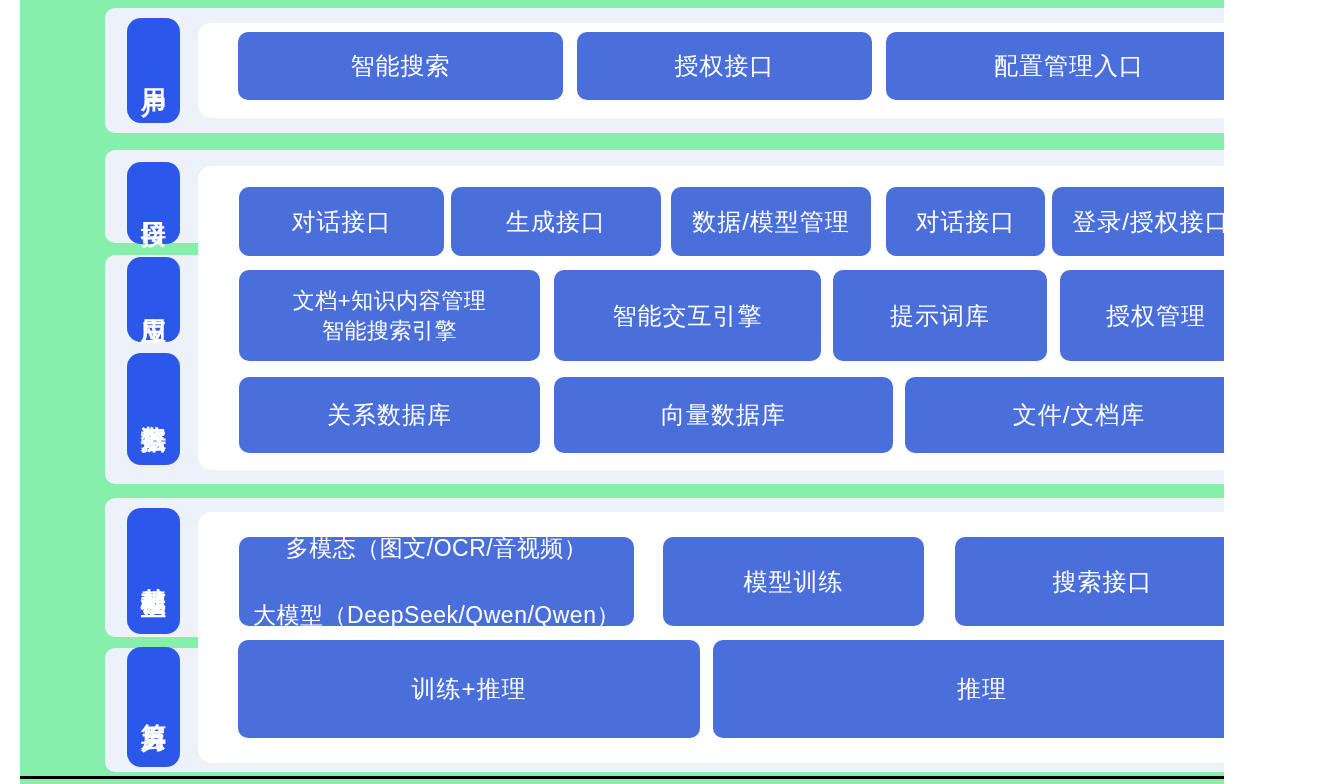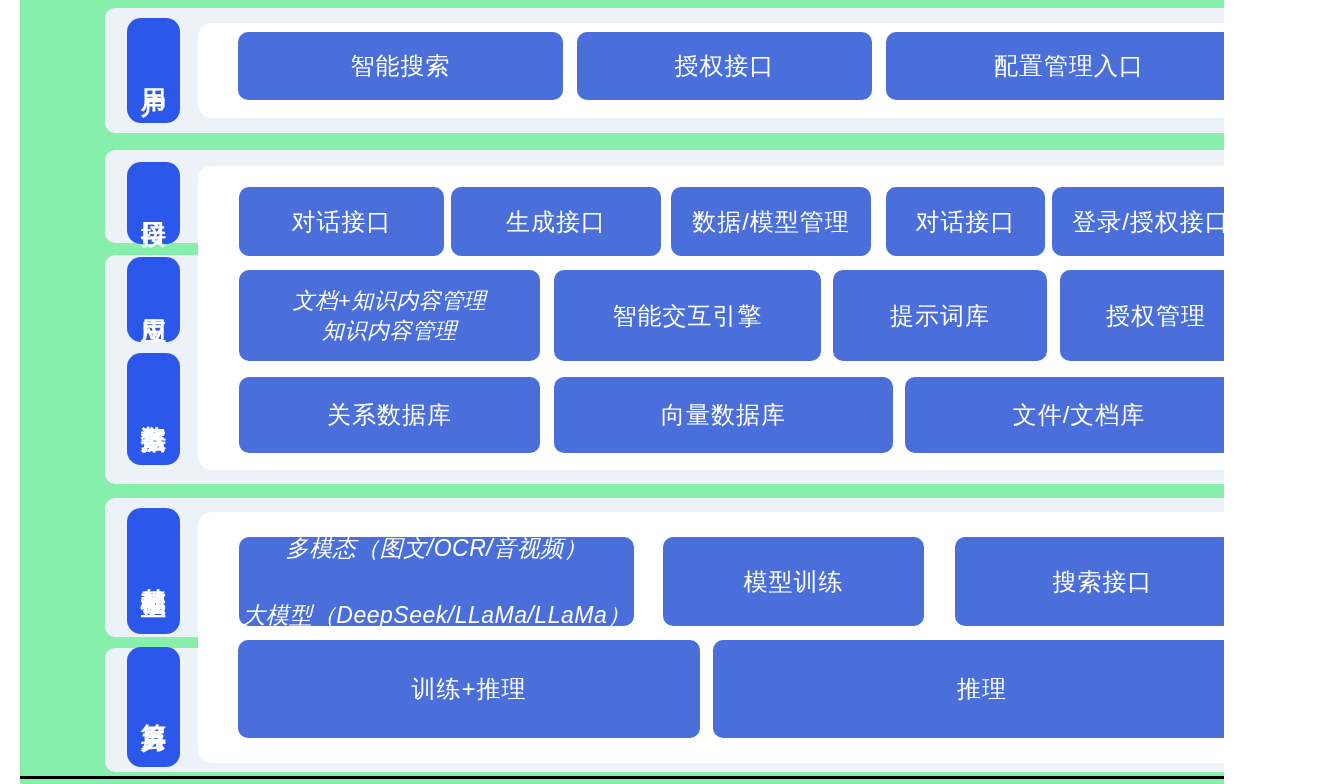--- a/index.html
+++ b/index.html
@@ -8,21 +8,21 @@
   .band{position:absolute;left:85px;width:1172px;background:var(--band-bg,#edf1f8);border-radius:10px;}
   .panel{position:absolute;background:#ffffff;border-radius:14px;}
   .vlabel{position:absolute;left:107px;width:53px;background:var(--label-blue,#2b57ea);
           border-radius:14px;display:flex;align-items:center;justify-content:center;}
   .vlabel span{writing-mode:vertical-rl;text-orientation:upright;color:#ffffff;
                font-weight:700;font-size:25px;letter-spacing:2px;line-height:1;}
   .btn{position:absolute;background:var(--button-blue,#4a6fdb);border-radius:10px;color:#ffffff;
        display:flex;align-items:center;justify-content:center;text-align:center;
        font-size:24px;letter-spacing:1px;}
   .btn.two-line{flex-direction:column;font-size:22px;line-height:1.32;letter-spacing:0.5px;}
-  .btn.two-line .line{display:block;font-style:italic;}
+  .btn.two-line .line{display:block;}
   .btn.found{font-size:23px;gap:36px;}
   .divider{position:absolute;left:0;width:1338px;height:3px;background:var(--divider,#000000);}
 </style>
 </head>
 <body>
 
 <div class="canvas">
 
   <div class="band" style="top:8px;height:125px"></div>
   <div class="band" style="top:150px;height:93px"></div>
@@ -58,33 +58,33 @@
   <div class="btn" style="left:866px;top:32px;width:366px;height:68px">配置管理入口</div>
 
   <div class="btn" style="left:219px;top:187px;width:205px;height:69px">对话接口</div>
   <div class="btn" style="left:431px;top:187px;width:210px;height:69px">生成接口</div>
   <div class="btn" style="left:651px;top:187px;width:200px;height:69px">数据/模型管理</div>
   <div class="btn" style="left:866px;top:187px;width:159px;height:69px">对话接口</div>
   <div class="btn" style="left:1032px;top:187px;width:198px;height:69px">登录/授权接口</div>
 
   <div class="btn two-line" style="left:219px;top:270px;width:301px;height:91px">
     <span class="line">文档+知识内容管理</span>
-    <span class="line">知识内容管理</span>
+    <span class="line">智能搜索引擎</span>
   </div>
   <div class="btn" style="left:534px;top:270px;width:267px;height:91px">智能交互引擎</div>
   <div class="btn" style="left:813px;top:270px;width:214px;height:91px">提示词库</div>
   <div class="btn" style="left:1040px;top:270px;width:192px;height:91px">授权管理</div>
 
   <div class="btn" style="left:219px;top:377px;width:301px;height:76px">关系数据库</div>
   <div class="btn" style="left:534px;top:377px;width:339px;height:76px">向量数据库</div>
   <div class="btn" style="left:885px;top:377px;width:348px;height:76px">文件/文档库</div>
 
   <div class="btn two-line found" style="left:219px;top:537px;width:395px;height:89px">
     <span class="line">多模态（图文/OCR/音视频）</span>
-    <span class="line">大模型（DeepSeek/LLaMa/LLaMa）</span>
+    <span class="line">大模型（DeepSeek/Qwen/Qwen）</span>
   </div>
   <div class="btn" style="left:643px;top:537px;width:261px;height:89px">模型训练</div>
   <div class="btn" style="left:935px;top:537px;width:295px;height:89px">搜索接口</div>
 
   <div class="btn" style="left:693px;top:640px;width:538px;height:98px">推理</div>
   <div class="btn" style="left:218px;top:640px;width:462px;height:98px">训练+推理</div>
 
   <div class="divider" style="top:776px"></div>
 
 </div>

